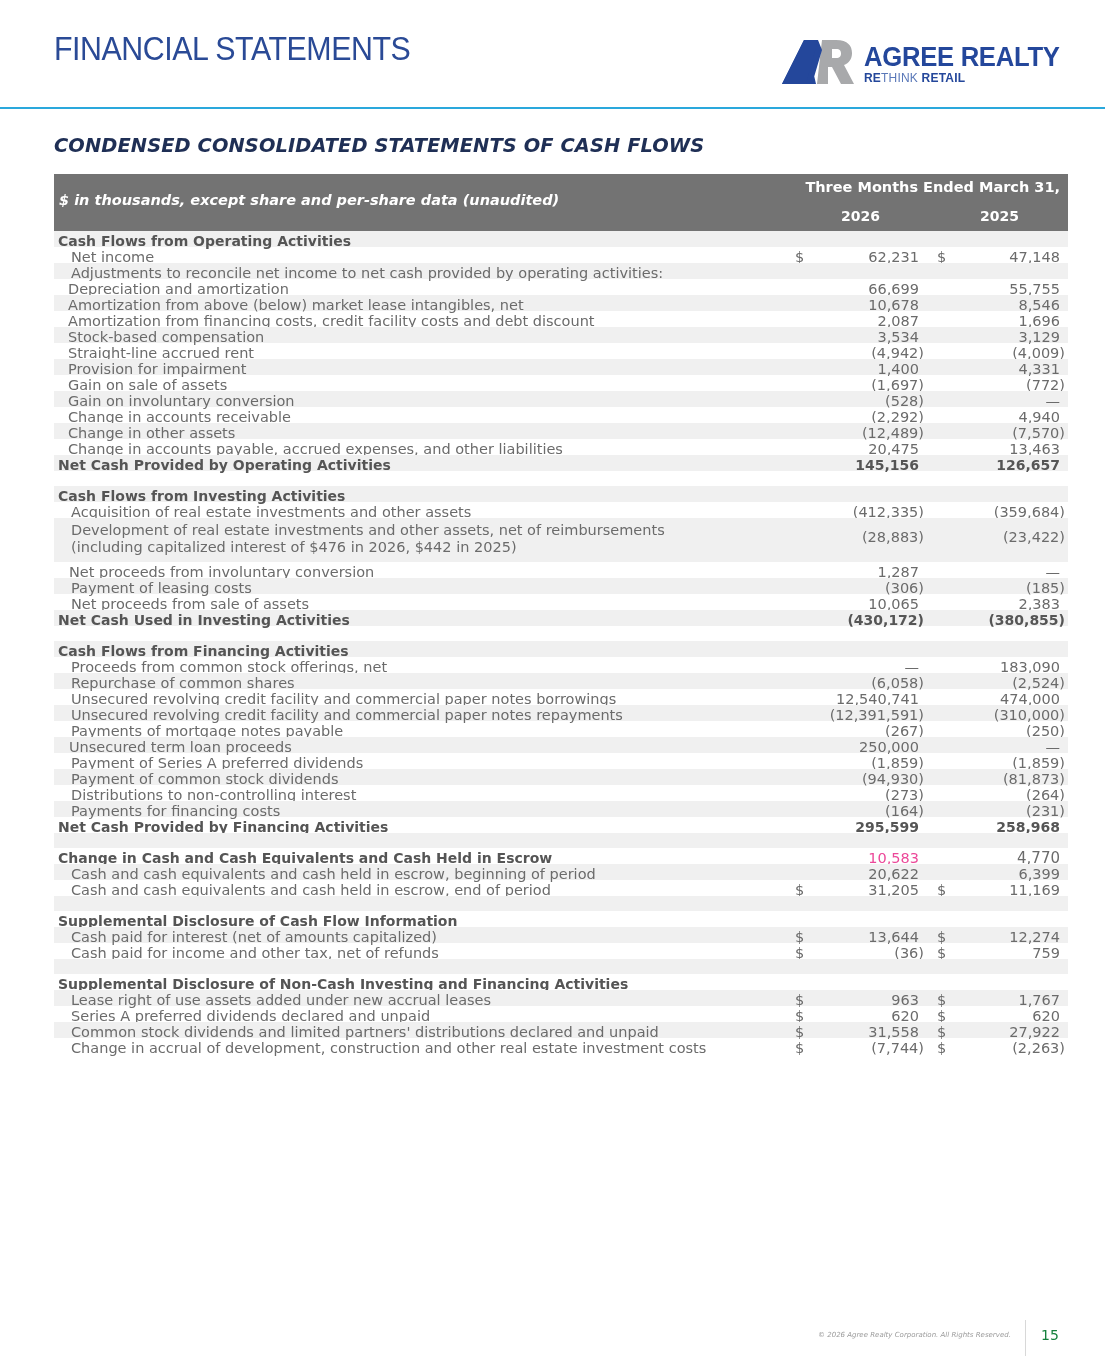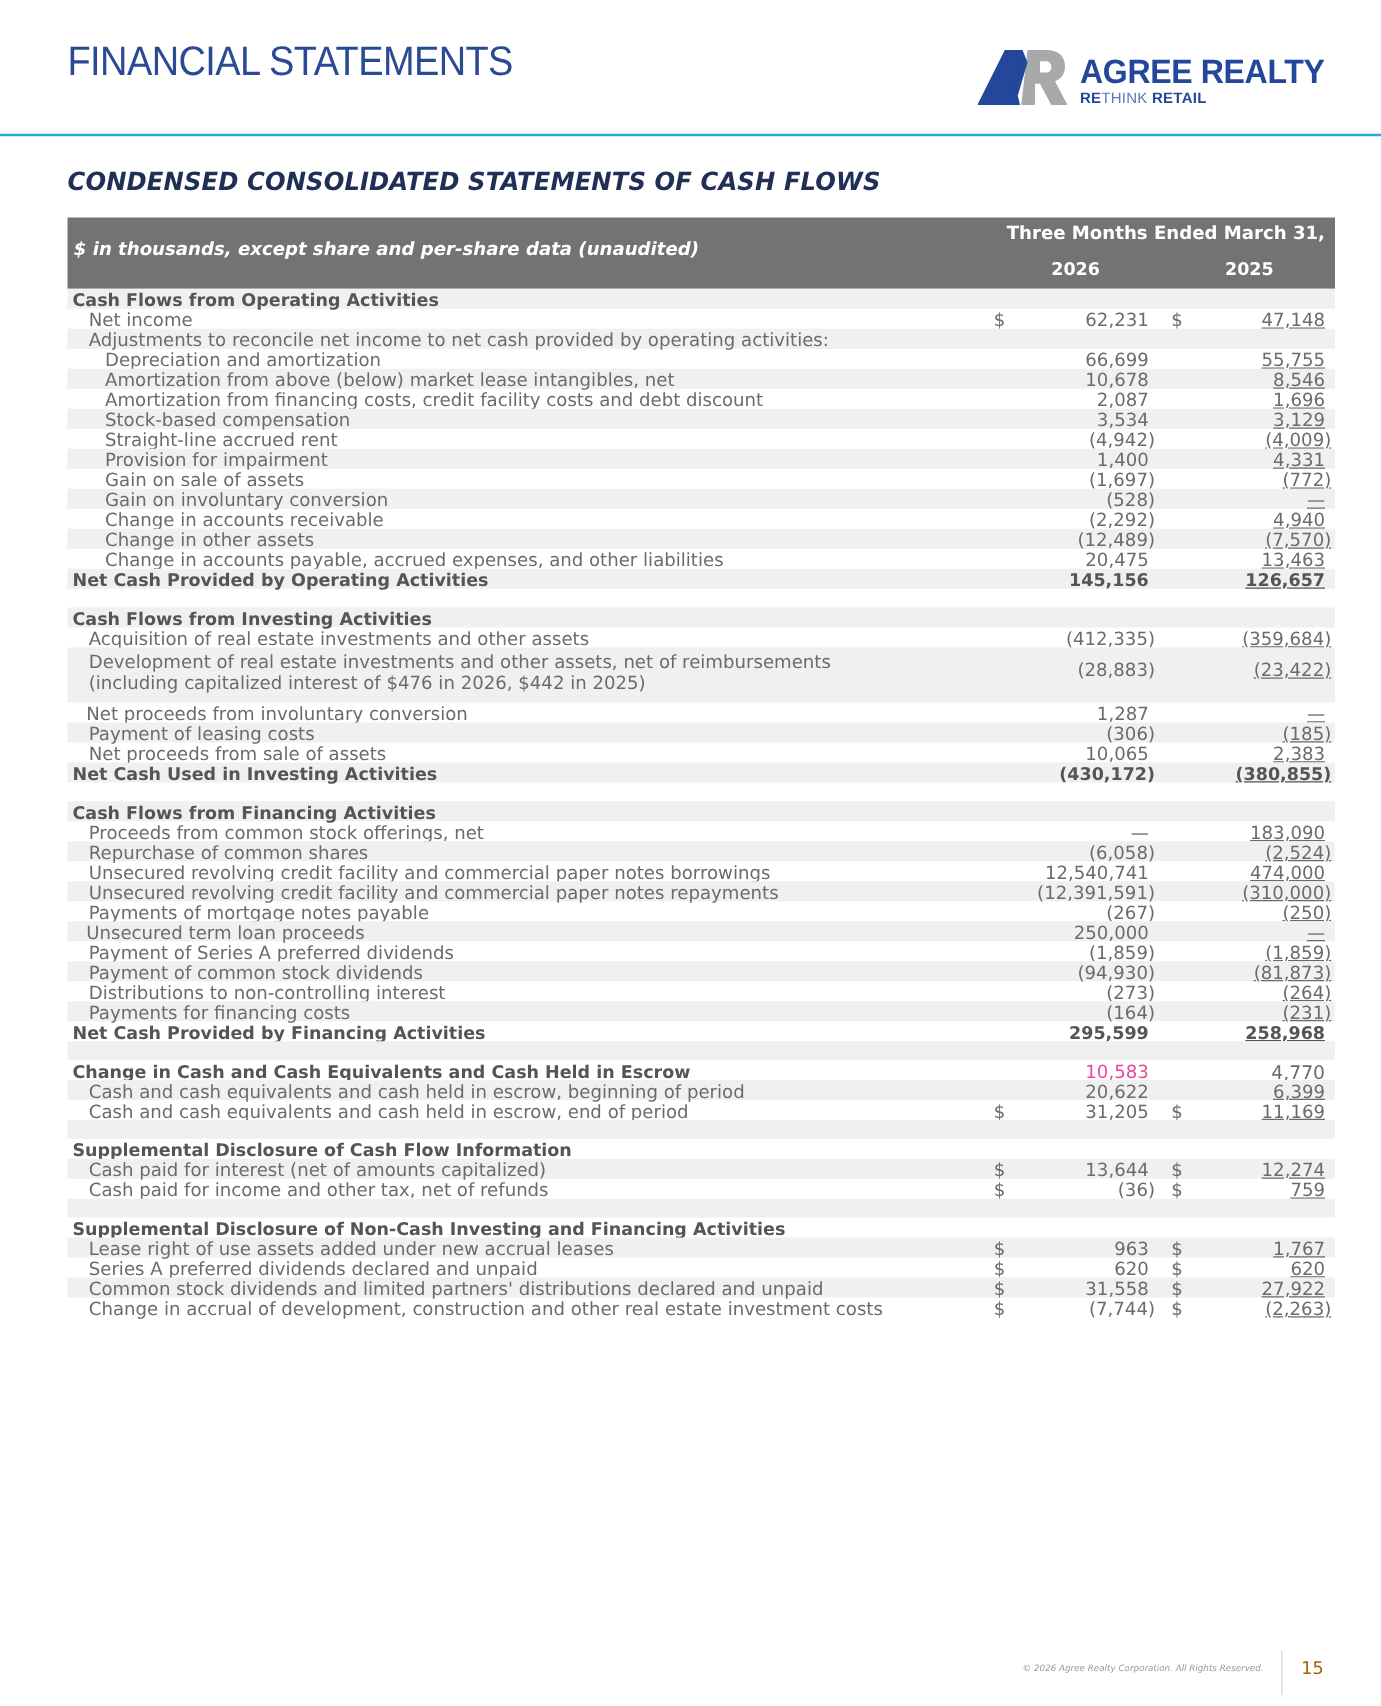--- a/index.html
+++ b/index.html
@@ -56,38 +56,38 @@
 
   .rows { position: absolute; left: 54px; top: 231px; width: 1014px; }
   .row {
     position: relative; width: 1014px; height: 16px;
     font-size: 14.5px; line-height: 21.7px; white-space: nowrap;
   }
   .row.shade { background: #f0f0f0; }
   .row.tall { height: 44px; line-height: 17px; }
   .row.spacer { height: 15px; }
   .label { position: absolute; left: 17px; top: 0; color: #6b6b6b; }
-  .row.l2 .label { left: 30px; }
+  .row.l2 .label { left: 14px; }
   .row.tall .label { top: 4px; }
   .row.bold .label, .row.bold .v1, .row.bold .v2 { font-weight: 700; color: #555555; font-size: 14px; }
   .row.bold .label { left: 4px; }
   .cur1 { position: absolute; left: 741px; top: 0; }
   .cur2 { position: absolute; left: 883px; top: 0; }
   .v1 { position: absolute; right: 144px; top: 0; text-align: right; }
-  .v2 { position: absolute; right: 3px; top: 0; text-align: left; text-decoration: underline; }
+  .v2 { position: absolute; right: 3px; top: 0; text-align: left; }
   .v1.pos { right: 149px; }
   .v2.pos { right: 8px; }
   .row.tall .v1, .row.tall .v2 { top: 11px; }
 
   .footer-copy {
     position: absolute; left: 818px; top: 1331px;
     font-size: 7px; font-style: italic; color: #9a9a9a; white-space: nowrap;
   }
   .footer-rule { position: absolute; left: 1025px; top: 1320px; width: 1px; height: 36px; background: #d8d8d8; }
-  .page-number { position: absolute; left: 1041px; top: 1327px; font-size: 14px; color: #a16207; }
+  .page-number { position: absolute; left: 1041px; top: 1327px; font-size: 14px; color: #15803d; }
 </style>
 </head>
 <body>
 
 <div class="page-title">FINANCIAL STATEMENTS</div>
 
 <div class="logo">
   <svg class="logo-mark" viewBox="0 0 72 46">
     <path d="M40 2 h14 c12 0 16 6 16 13 c0 6 -3 10 -8 12 l10 19 h-13 l-9 -17 h-4 v17 h-11 z M50 11 v9 h4 c4 0 5 -2 5 -4.5 c0 -2.5 -1 -4.5 -5 -4.5 z" fill="#a8a9ab"></path>
     <path d="M22 2 h14 l4 10 l-10 34 h-30 z M14 46 l14 -26 l6 26 z" fill="#24479b"></path>

